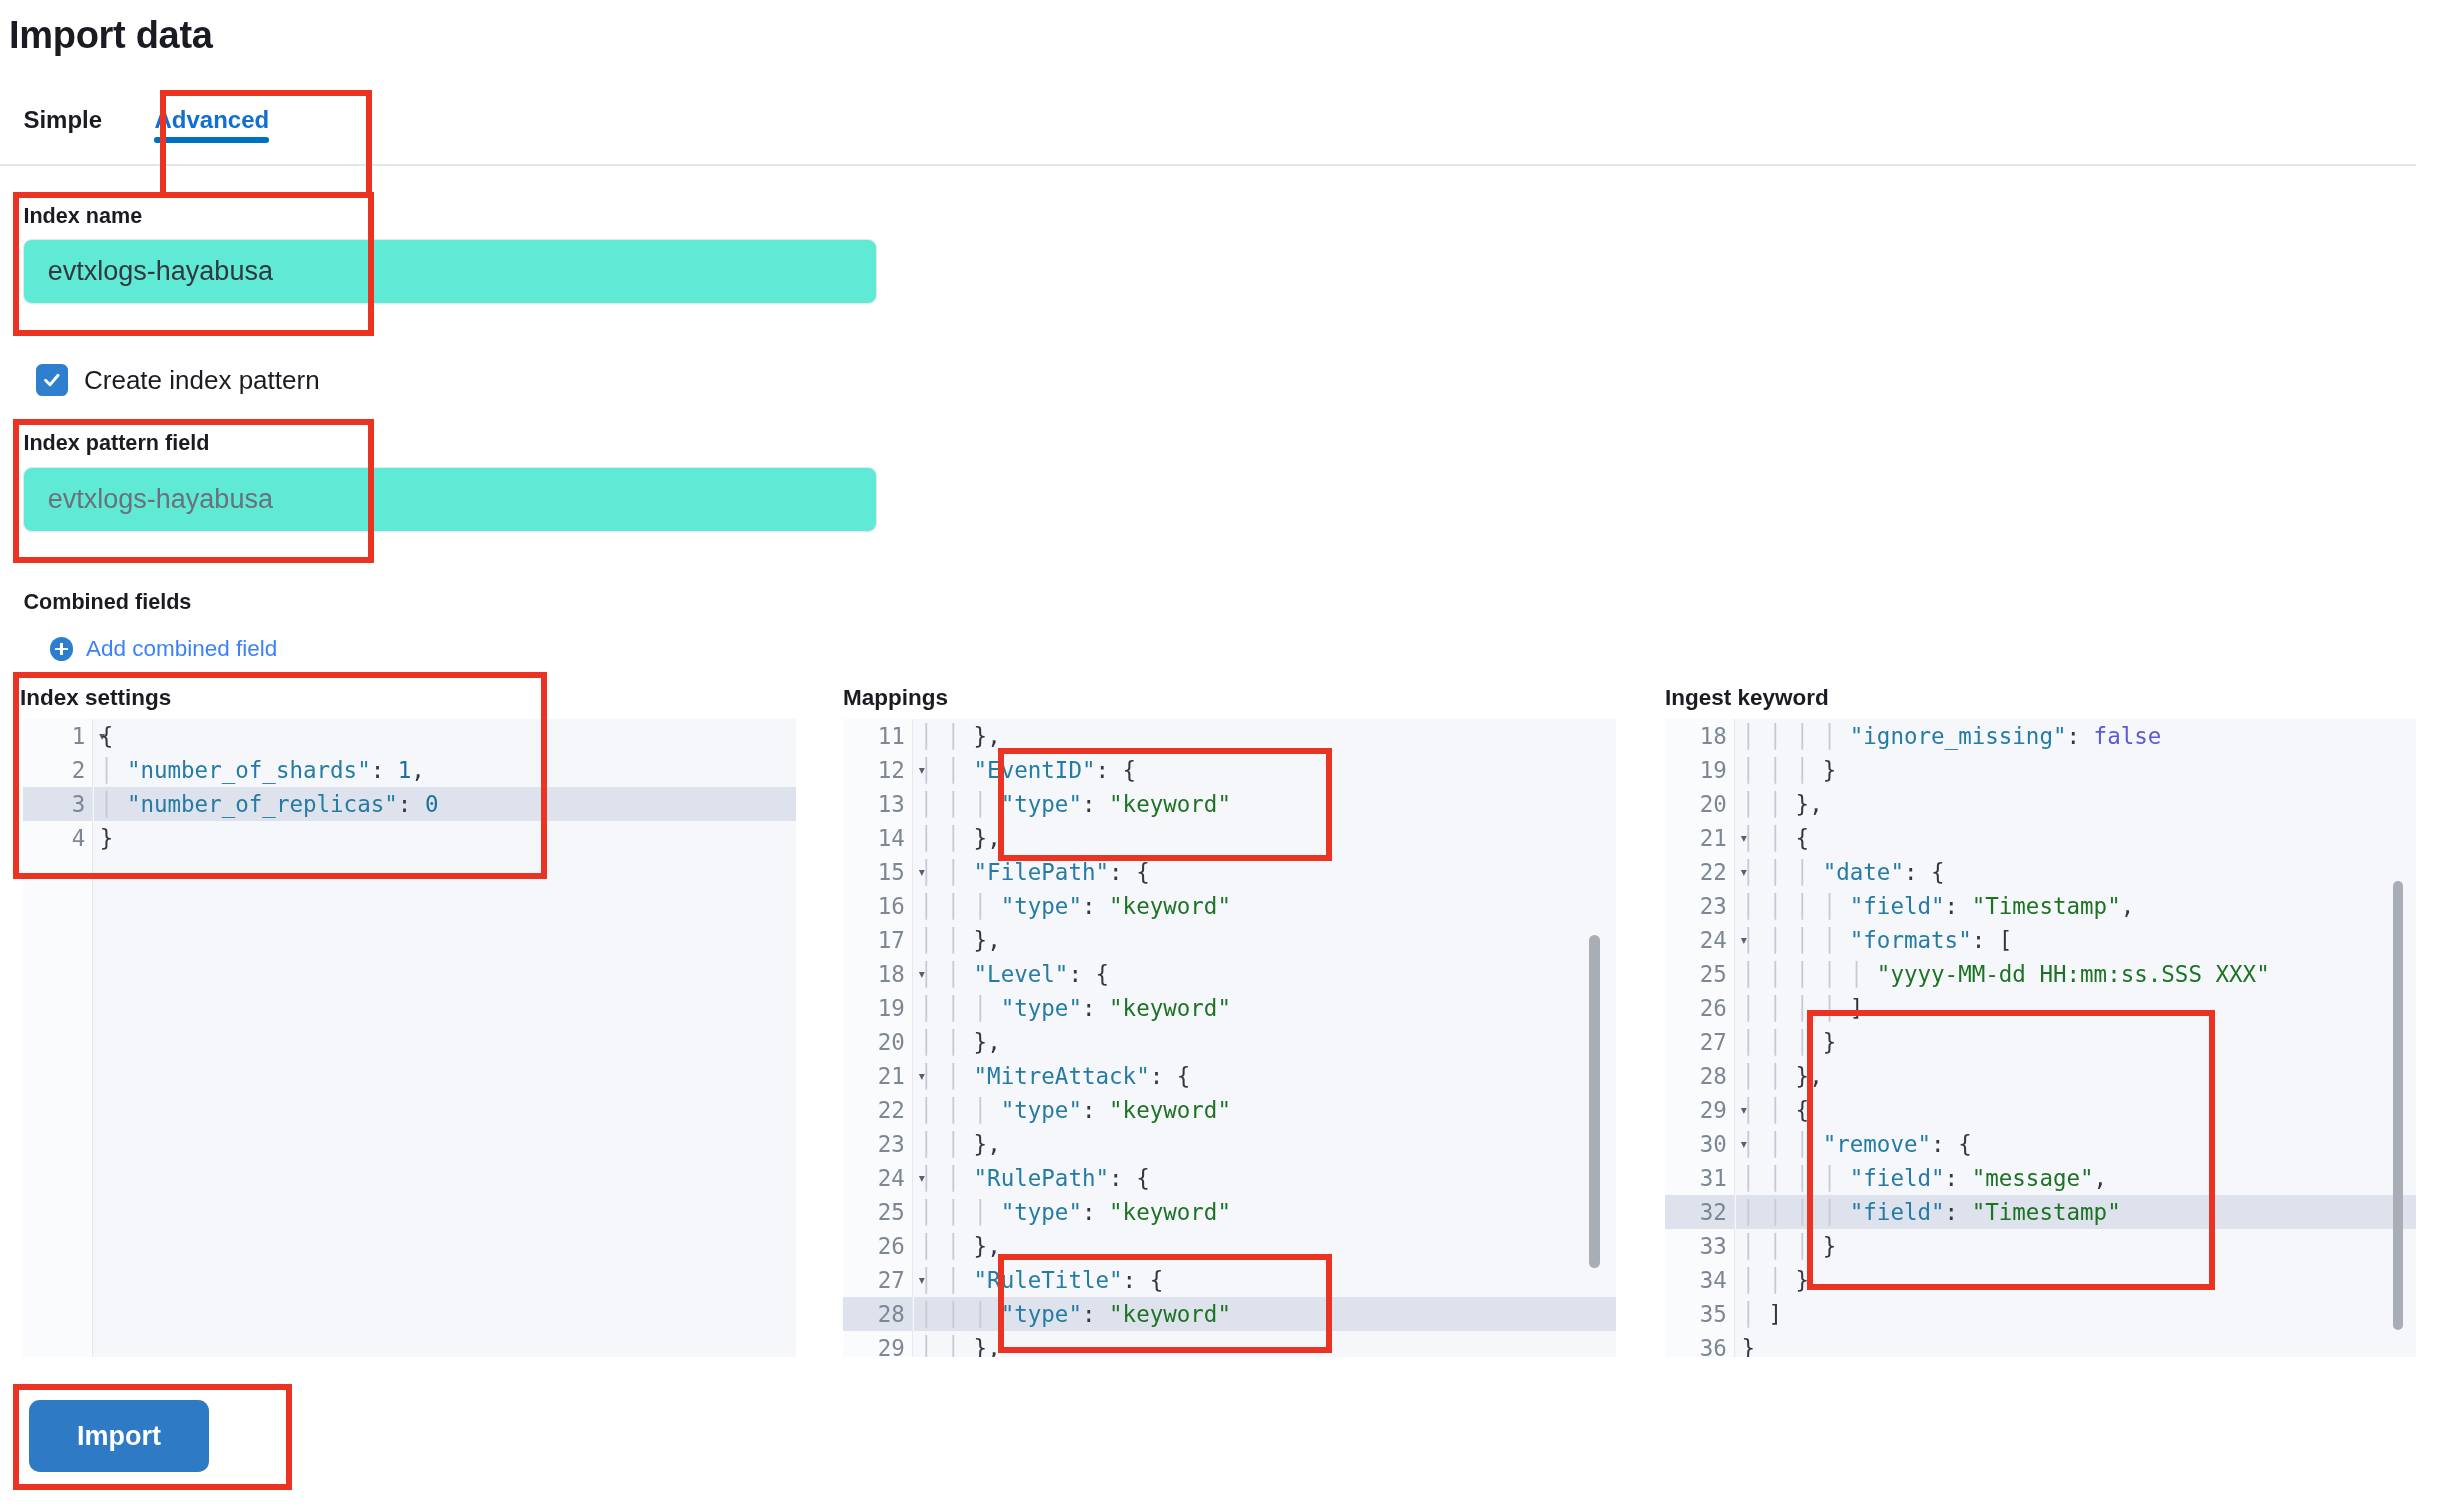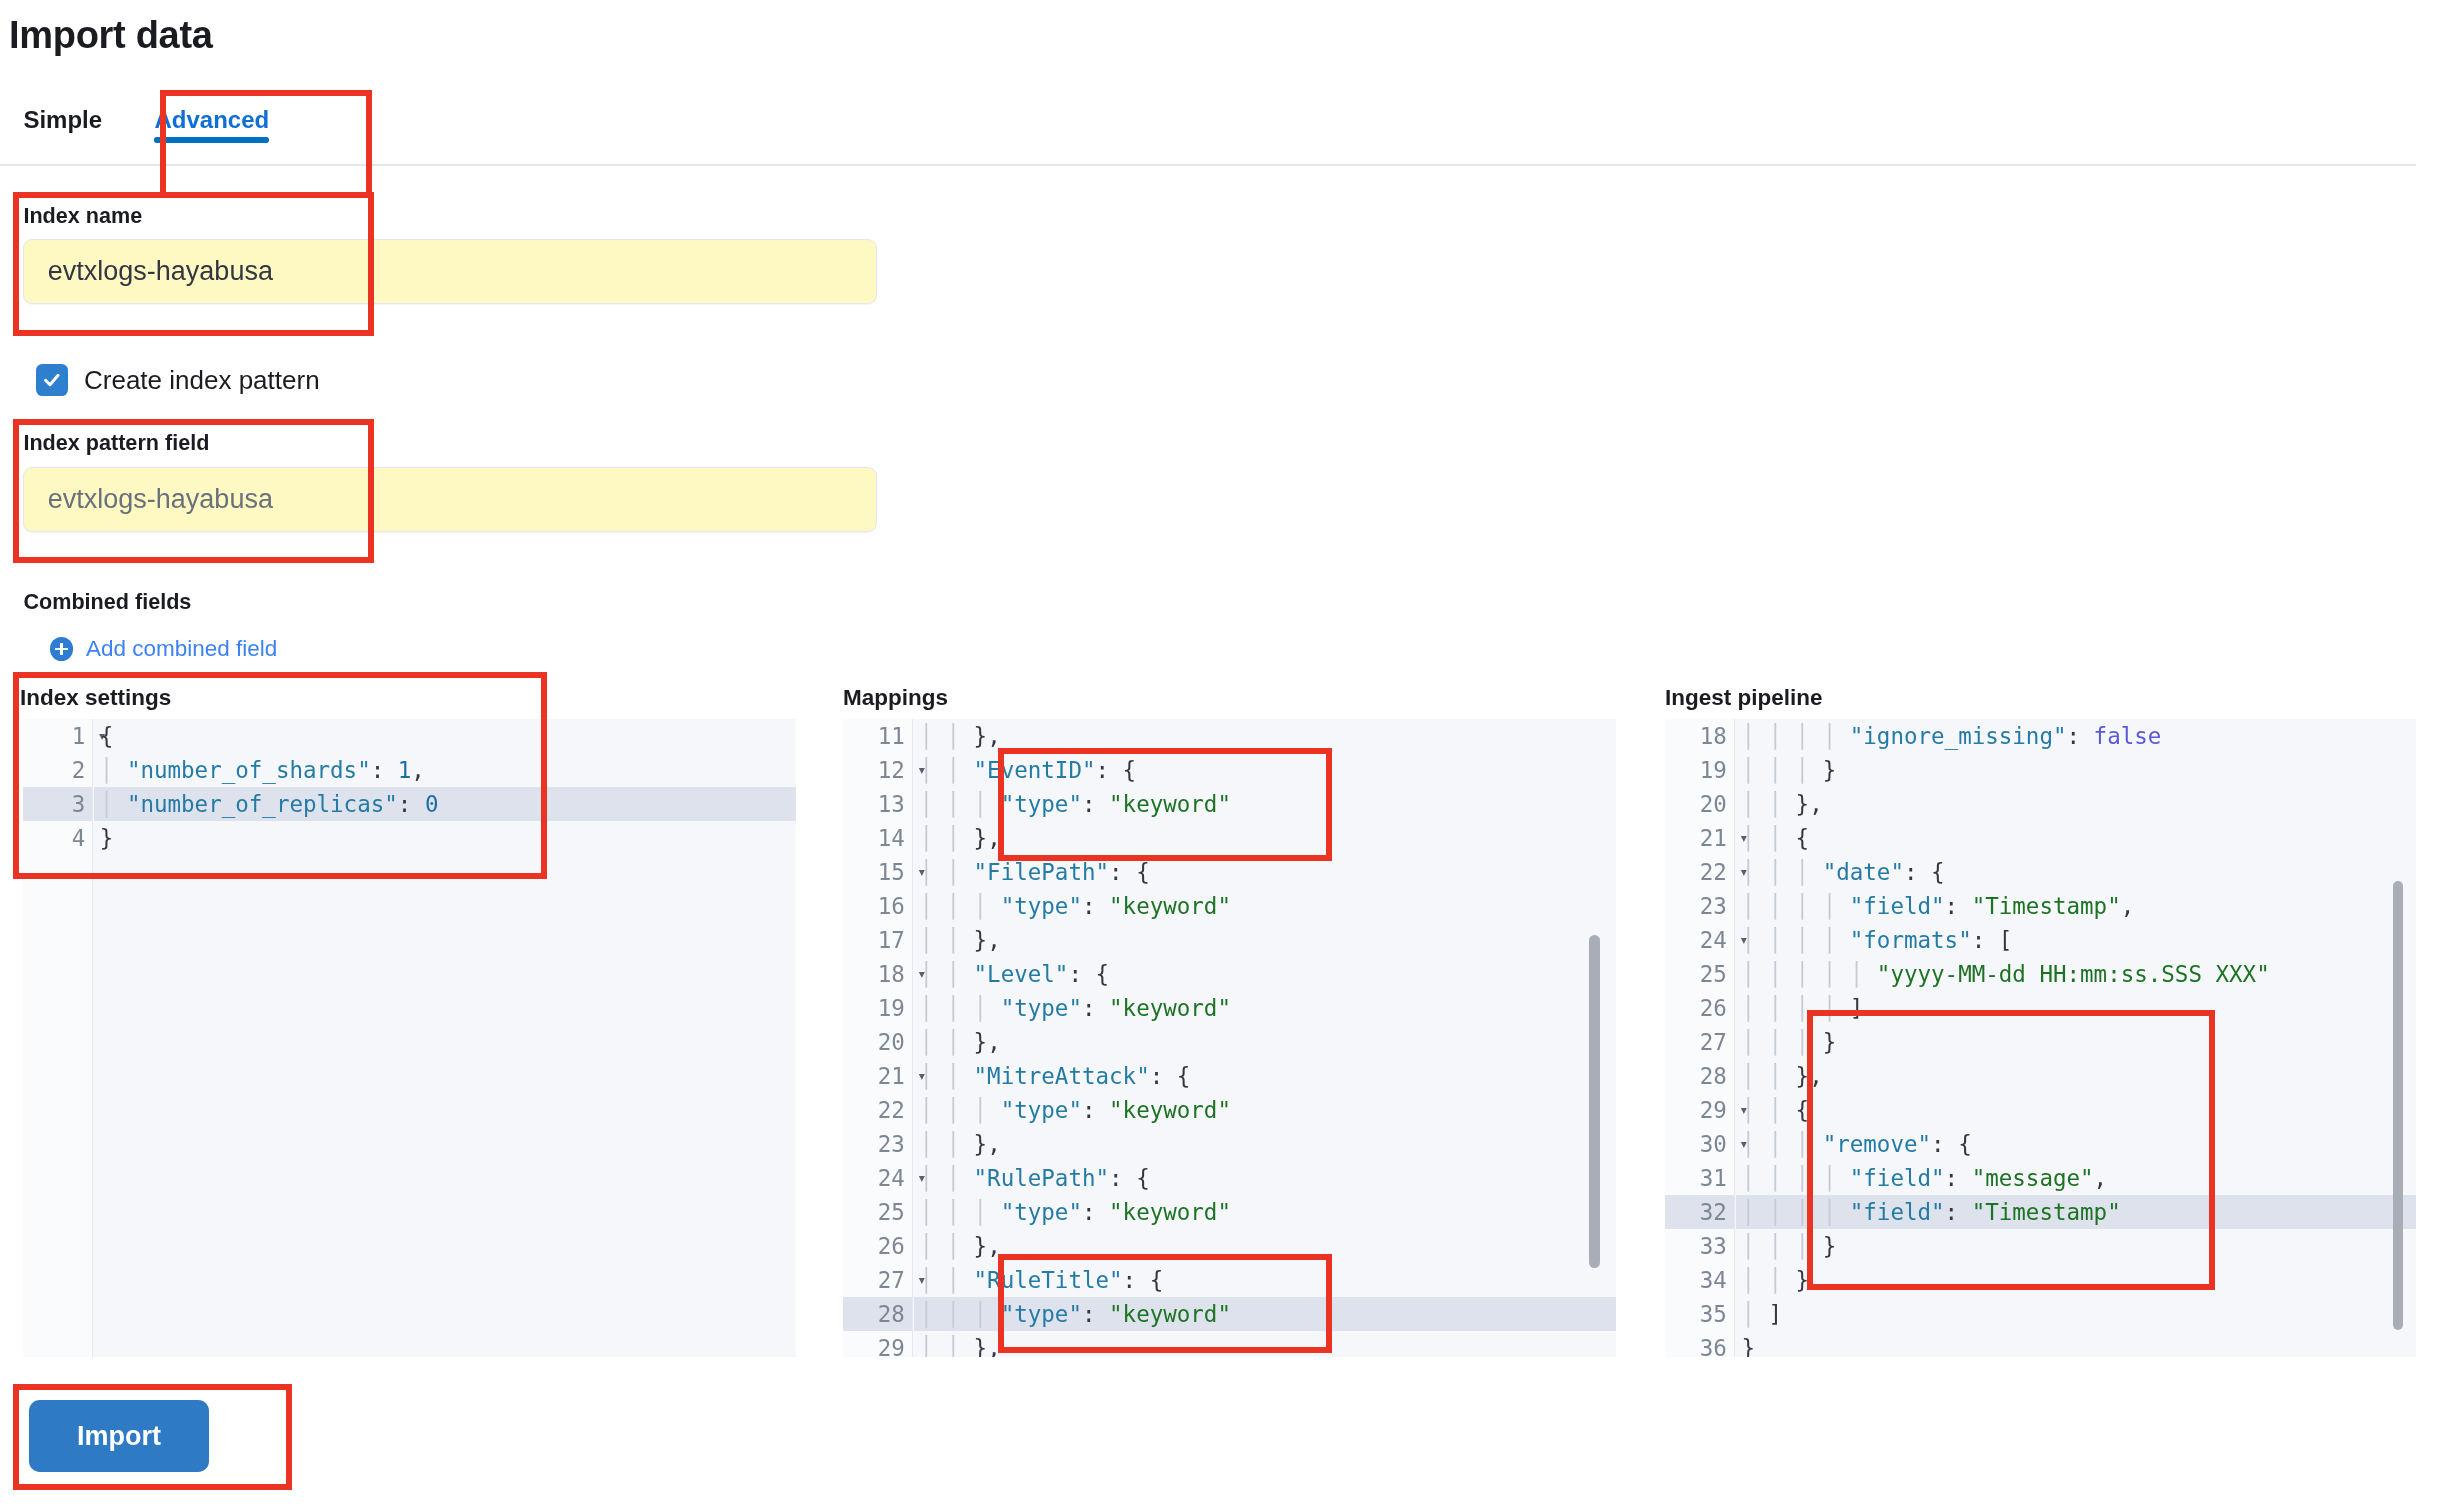--- a/index.html
+++ b/index.html
@@ -40,21 +40,21 @@
     position:absolute; left:0px; top:164px; width:2416px; height:1.8px;
     background:#e3e6ef;
   }
 
   
   .field-label {
     position:absolute; font-size:21.6px; font-weight:700; color:#1a1c21;
   }
   .text-input {
     position:absolute;
-    background:#fef9c3;
+    background:#5eead4;
     border:0.9px solid #e5e7f0;
     border-radius:9px;
     font-size:27px;
     display:flex; align-items:center;
     padding-left:23.4px;
     color:#343741;
     box-shadow: 0 0.9px 0 0 rgba(0,0,0,0.04);
   }
   .text-input.placeholder { color:#6a717d; }
 
@@ -226,21 +226,21 @@
       <div class="code-line"><span class="tok-guide">│</span>&nbsp;<span class="tok-guide">│</span>&nbsp;<span class="tok-key">"RulePath"</span><span class="tok-p">:</span>&nbsp;<span class="tok-p">{</span></div>
       <div class="code-line"><span class="tok-guide">│</span>&nbsp;<span class="tok-guide">│</span>&nbsp;<span class="tok-guide">│</span>&nbsp;<span class="tok-key">"type"</span><span class="tok-p">:</span>&nbsp;<span class="tok-str">"keyword"</span></div>
       <div class="code-line"><span class="tok-guide">│</span>&nbsp;<span class="tok-guide">│</span>&nbsp;<span class="tok-p">}</span><span class="tok-p">,</span></div>
       <div class="code-line"><span class="tok-guide">│</span>&nbsp;<span class="tok-guide">│</span>&nbsp;<span class="tok-key">"RuleTitle"</span><span class="tok-p">:</span>&nbsp;<span class="tok-p">{</span></div>
       <div class="code-line active"><span class="tok-guide">│</span>&nbsp;<span class="tok-guide">│</span>&nbsp;<span class="tok-guide">│</span>&nbsp;<span class="tok-key">"type"</span><span class="tok-p">:</span>&nbsp;<span class="tok-str">"keyword"</span></div>
       <div class="code-line"><span class="tok-guide">│</span>&nbsp;<span class="tok-guide">│</span>&nbsp;<span class="tok-p">}</span><span class="tok-p">,</span></div>
     </div>
   <div class="vscroll" style="right:16px; top:216px; height:333px;"></div>
 </div>
 
-<div class="editor-title" style="left:1665px; top:685px;">Ingest pipeline</div>
+<div class="editor-title" style="left:1665px; top:685px;">Ingest keyword</div>
 <div class="editor" id="ed-pipeline" style="left:1665px; top:719px; width:751px; height:638px;">
   <div class="gutter">
       <div class="gutter-line">18</div>
       <div class="gutter-line">19</div>
       <div class="gutter-line">20</div>
       <div class="gutter-line">21<span class="fold">▾</span></div>
       <div class="gutter-line">22<span class="fold">▾</span></div>
       <div class="gutter-line">23</div>
       <div class="gutter-line">24<span class="fold">▾</span></div>
       <div class="gutter-line">25</div>

